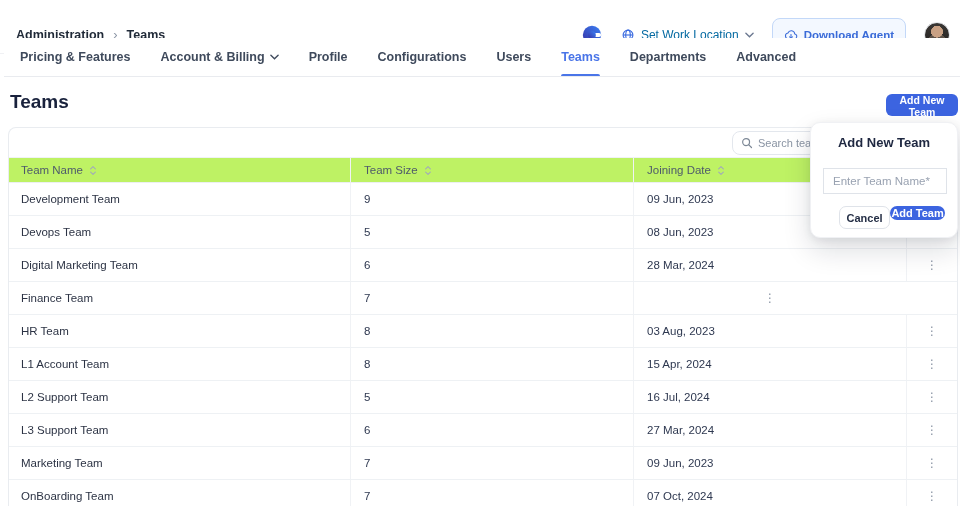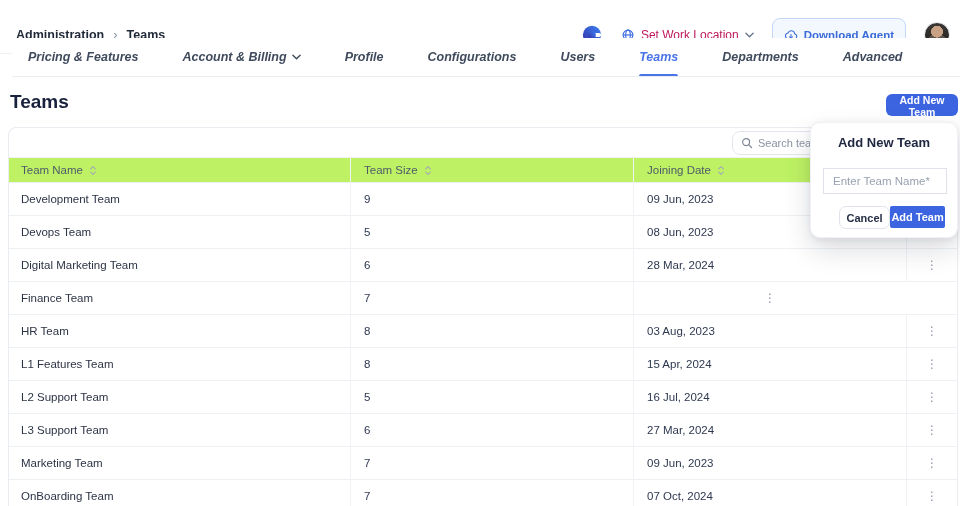--- a/index.html
+++ b/index.html
@@ -13,40 +13,40 @@
   
   .topbar {
     position:absolute; top:0; left:0; right:0; height:38px;
     display:flex; align-items:center; padding:0 10px 0 16px;
     border-bottom:1px solid #f0f1f4; background:#fff;margin-top:16px;
   }
   .crumbs { display:flex; align-items:center; gap:9px; font-size:12.5px; font-weight:700; color:#1f2937; }
   .crumb-sep { color:#8b95a5; font-weight:400; font-size:13px; }
   .top-right { margin-left:auto; display:flex; align-items:center; gap:18px; }
   .workloc { display:flex; align-items:center; gap:6px; cursor:pointer; }
-  .workloc-label { font-size:12px; font-weight:500; color:#be185d; }
+  .workloc-label { font-size:12px; font-weight:500; color:#0369a1; }
   .dl-btn {
     display:flex; align-items:center; gap:6px; height:22px; padding:16px 11px;
     background:#f3f8ff; border:1px solid #c3d8f8; border-radius:8px; cursor:pointer;
   }
   .dl-btn span { font-size:11.5px; font-weight:700; color:#3a6bd8; }
   .avatar {
     width:26px; height:26px; border-radius:50%; cursor:pointer;
     background:
       radial-gradient(circle at 50% 36%, #c9a184 0 30%, rgba(0,0,0,0) 31%),
       radial-gradient(circle at 50% 88%, #5d5248 0 42%, rgba(0,0,0,0) 43%),
       linear-gradient(#3b3835,#211f1d);
     border:1px solid #e3e6ea;
   }
 
   
   .tabbar {
-    position:absolute; top:38px; left:12px; right:0; height:39px;
-    display:flex; align-items:stretch; gap:44px; padding:0 16px;
-    border-bottom:1px solid #e9ebef; background:#fff;font-style:italic;
+    position:absolute; top:38px; left:4px; right:0; height:39px;
+    display:flex; align-items:stretch; gap:30px; padding:0 16px;
+    border-bottom:1px solid #e9ebef; background:#fff;
   }
   .tab {
     position:relative; display:flex; align-items:center; gap:5px;
     font-size:12.5px; font-weight:700; color:#3f4a5c; cursor:pointer; white-space:nowrap;
   }
   .tab.active { color:#4a75e8; }
   .tab.active::after {
     content:""; position:absolute; left:0; right:0; bottom:0; height:2px;
     background:#4a75e8; border-radius:2px 2px 0 0;
   }
@@ -105,21 +105,21 @@
     border:1px solid #dfe3e9; border-radius:0; padding:0 9px;
     font-size:11.5px; font-family:inherit; color:#333; outline:none;
   }
   .popover-input::placeholder { color:#99a2b1; }
   .popover-actions { position:absolute; left:28px; right:12px; top:83px; display:flex; justify-content:space-between; }
   .cancel-btn {
     width:54px; height:23px; background:#fff; border:1px solid #dfe3e9; border-radius:7px;
     font-size:11px; font-weight:800; color:#242e45; font-family:inherit; cursor:pointer;
   }
   .add-team-btn {
-    width:58px; height:22px; background:#3c64e0; border:none; border-radius:2px;
+    width:58px; height:14px; background:#3c64e0; border:none; border-radius:7px;
     font-size:11px; font-weight:700; color:#fff; font-family:inherit; cursor:pointer;text-align:center;
   }
   svg { display:block; }
 </style>
 </head>
 <body>
 
 <div class="page">
 
   <div class="topbar">
@@ -291,21 +291,21 @@
       </div>
         <div class="grid-row trow">
         <div class="td name">HR Team</div>
         <div class="td sep">8</div>
         <div class="td sep">03 Aug, 2023</div>
         <div class="td actions">
           <span class="kebab">⋮</span>
         </div>
       </div>
         <div class="grid-row trow">
-        <div class="td name">L1 Features Team</div>
+        <div class="td name">L1 Account Team</div>
         <div class="td sep">8</div>
         <div class="td sep">15 Apr, 2024</div>
         <div class="td actions">
           <span class="kebab">⋮</span>
         </div>
       </div>
         <div class="grid-row trow">
         <div class="td name">L2 Support Team</div>
         <div class="td sep">5</div>
         <div class="td sep">16 Jul, 2024</div>

